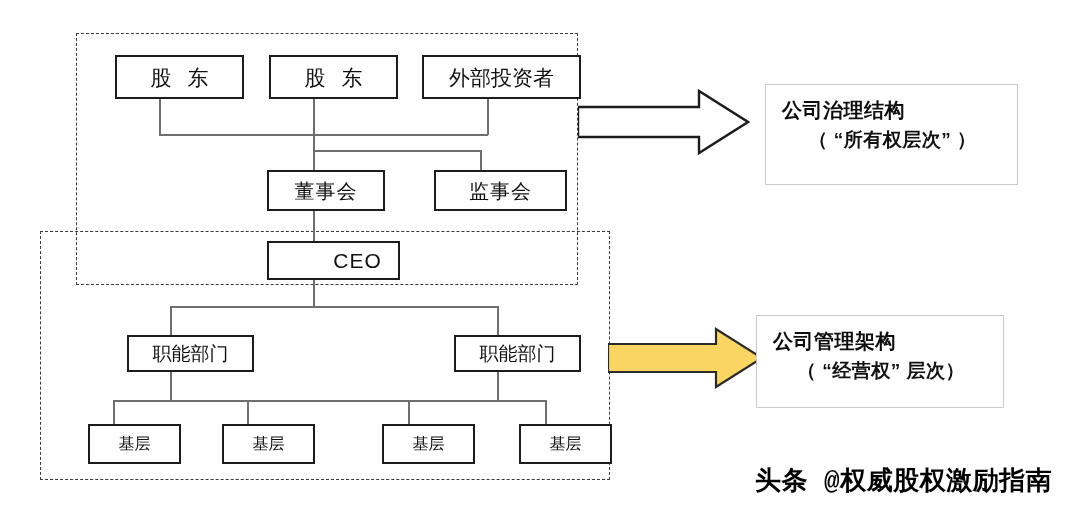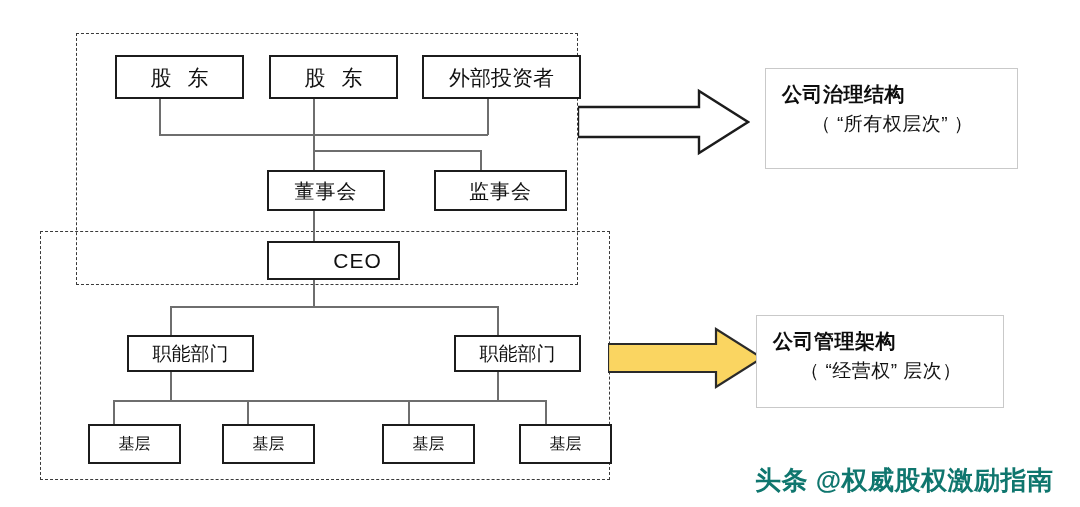--- a/index.html
+++ b/index.html
@@ -79,37 +79,38 @@
   .callout-title {
     font-size: 20px;
     font-weight: bold;
     color: #0d0d0d;
     letter-spacing: 0.5px;
     line-height: 1.5;
     white-space: nowrap;
   }
   .callout-sub {
     font-size: 19px;
-    font-weight: normal;
+    font-weight: bold;
     color: #111111;
     letter-spacing: 0.5px;
     line-height: 1.6;
     white-space: nowrap;
     text-align: center;
   }
 
   
   .watermark {
     position: absolute;
     font-size: 26px;
     font-weight: bold;
-    color: #0f766e;
+    color: #000000;
     white-space: nowrap;
     letter-spacing: 0.5px;
     z-index: 8;
+    font-family: Liberation Mono, monospace;
   }
 </style>
 </head>
 <body>
 
 <div id="canvas">
 
   <div class="region" style="left:76px; top:33px; width:502px; height:252px;"></div>
   <div class="region" style="left:40px; top:231px; width:570px; height:249px;"></div>
 
@@ -192,21 +193,21 @@
       <polygon points="0,19 121,19 121,3 170,34 121,65 121,49 0,49" fill="#ffffff" stroke="#1c1c1c" stroke-width="2.4" stroke-linejoin="miter"></polygon>
     </svg>
   </div>
 
   <div class="arrow" style="left:608px; top:327px; width:156px; height:62px;">
     <svg width="156" height="62" viewBox="0 0 156 62">
       <polygon points="0,17 108,17 108,2 154,31 108,60 108,45 0,45" fill="#fad561" stroke="#2a2a2a" stroke-width="2.2" stroke-linejoin="miter"></polygon>
     </svg>
   </div>
 
-  <div class="callout" style="left:765px; top:68px; width:253px; height:101px;">
+  <div class="callout" style="left:765px; top:84px; width:253px; height:101px;">
     <div class="callout-title">公司治理结构</div>
     <div class="callout-sub">（ “所有权层次” ）</div>
   </div>
 
   <div class="callout" style="left:756px; top:315px; width:248px; height:93px;">
     <div class="callout-title">公司管理架构</div>
     <div class="callout-sub">（ “经营权” 层次）</div>
   </div>
 
   <div class="watermark" style="left:755px; top:463px;">头条 @权威股权激励指南</div>

